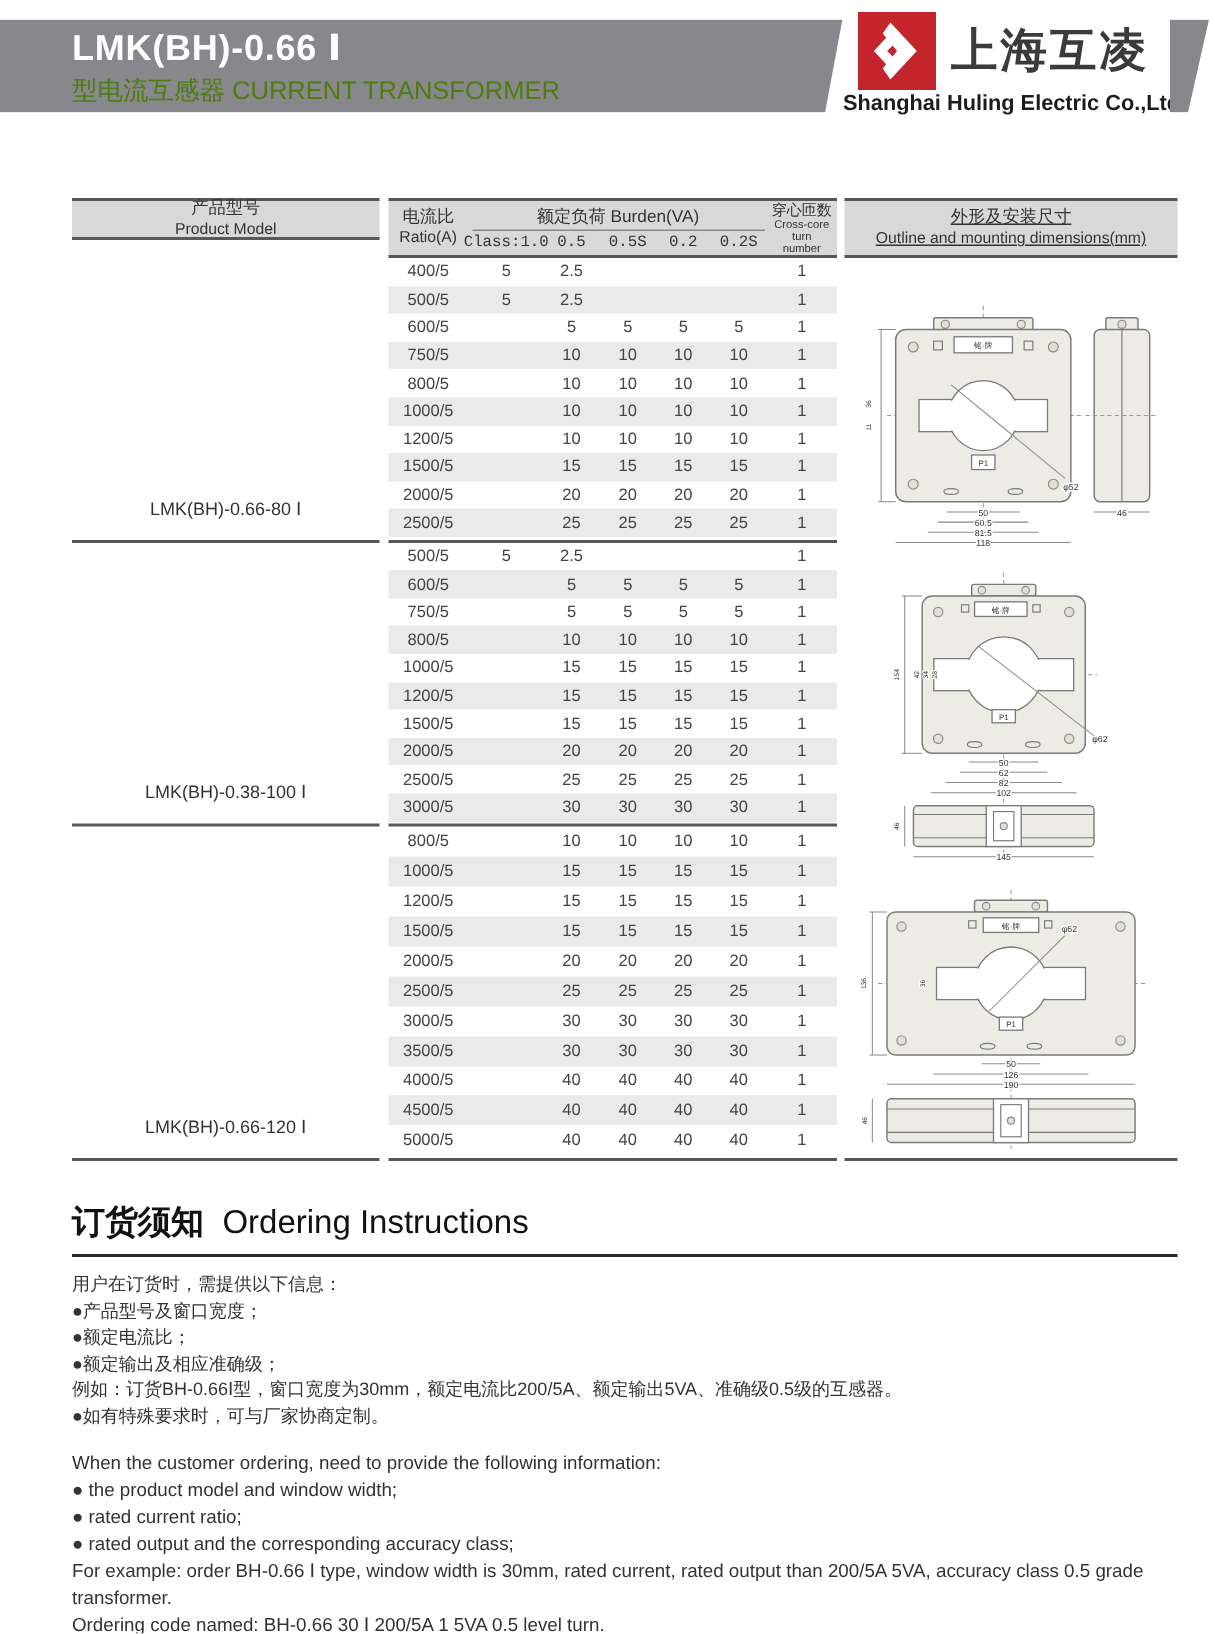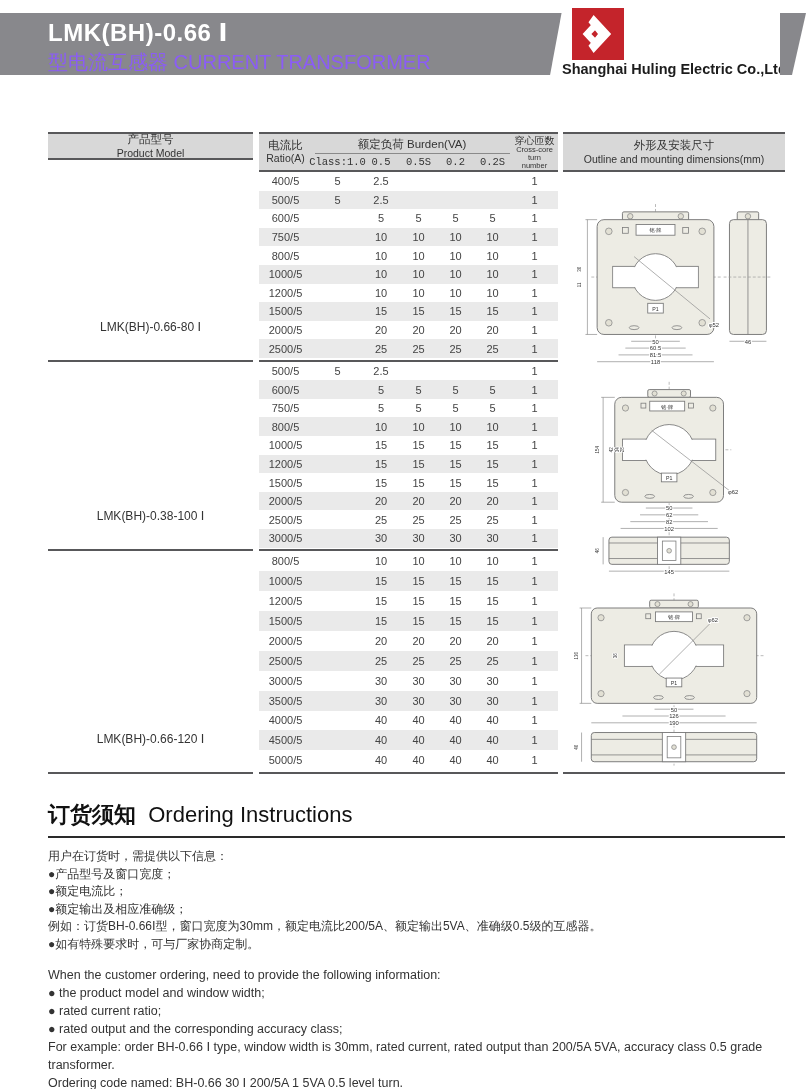--- a/index.html
+++ b/index.html
@@ -4,21 +4,21 @@
 <style>
   html,body{margin:0;padding:0;background:#fff;}
   .page{position:relative;width:810px;height:1089px;background:#fff;overflow:hidden;
         font-family:"Liberation Sans","DejaVu Sans",sans-serif;color:#333;}
 
   
   .band{position:absolute;left:0;top:13px;width:806px;height:62px;background:#88888c;
         clip-path:polygon(0 0,100% 0,calc(100% - 14px) 100%,0 100%);}
   .title-block{position:absolute;left:48px;top:20px;color:#fff;}
   .page-title{font-size:24px;font-weight:bold;letter-spacing:.5px;line-height:26px;}
-  .page-subtitle{font-size:20px;color:#8b5cf6;margin-top:3px;}
+  .page-subtitle{font-size:17px;color:#4d7c0f;margin-top:3px;}
   .brandbox{position:absolute;left:548px;top:0;width:232px;height:86px;background:#fff;
             clip-path:polygon(16px 0,100% 0,100% 100%,0 100%);}
   .brand-row{display:flex;align-items:center;margin:8px 0 0 24px;}
   .logo-sq{width:52px;height:52px;background:#c4242b;flex:0 0 auto;display:flex;align-items:center;justify-content:center;}
   .brand-cn{font-size:31px;color:#3b3b3d;font-weight:600;letter-spacing:2px;margin-left:10px;white-space:nowrap;}
   .company-row{display:flex;align-items:center;margin:1px 0 0 14px;}
   .company-en{font-size:14.5px;color:#1c1c1c;font-weight:bold;white-space:nowrap;}
   .company-rule{flex:1;height:2px;background:#6b6b6e;margin-left:5px;margin-top:6px;}
 
   
@@ -30,24 +30,24 @@
   .h-left{grid-column:1;grid-row:1;display:flex;flex-direction:column;align-items:center;justify-content:center;line-height:14px;height:28px;box-sizing:border-box;}
   .h-mid{grid-column:2;grid-row:1;height:40px;box-sizing:border-box;display:grid;
          grid-template-columns:54px 50px 37px 38px 36px 38px 46px;grid-template-rows:20px 16px;}
   .h-ratio{grid-column:1;grid-row:1/3;display:flex;flex-direction:column;align-items:center;justify-content:center;line-height:13px;}
   .h-burden{grid-column:2/7;grid-row:1;display:flex;align-items:flex-end;justify-content:center;
             border-bottom:1px solid #8a8a8a;padding-bottom:1px;margin:0 2px;}
   .h-class{grid-row:2;display:flex;align-items:center;justify-content:center;font-family:Liberation Mono, monospace;}
   .h-turns{grid-column:7;grid-row:1/3;display:flex;flex-direction:column;align-items:center;justify-content:center;
            font-size:7.5px;line-height:8px;}
   .h-turns .cn{font-size:10px;line-height:11px;}
-  .h-right{grid-column:3;grid-row:1;height:40px;box-sizing:border-box;display:flex;flex-direction:column;align-items:center;justify-content:center;line-height:14px;}
+  .h-right{grid-column:3;grid-row:1;height:40px;box-sizing:border-box;display:flex;flex-direction:column;align-items:center;justify-content:center;line-height:14px;text-decoration:underline;}
 
   .gcell{border-bottom:2px solid #58585a;box-sizing:border-box;}
-  .g-left{grid-column:1;display:flex;align-items:flex-end;justify-content:center;padding-bottom:26px;}
+  .g-left{grid-column:1;display:flex;align-items:flex-end;justify-content:center;padding-bottom:14px;}
   .model-label{font-size:12px;color:#333;}
   .g-mid{grid-column:2;}
   .trow{display:grid;grid-template-columns:54px 50px 37px 38px 36px 38px 46px;align-items:center;}
   .g0 .trow,.g1 .trow{height:18.6px;}
   .g2 .trow{height:19.9px;}
   .trow.alt{background:#eaeaea;}
   .tc{text-align:center;font-size:11px;color:#444;}
 
   .diagram-cell{grid-column:3;grid-row:2/5;border-bottom:2px solid #58585a;box-sizing:border-box;
                 display:flex;flex-direction:column;align-items:center;padding-top:20px;}
@@ -82,20 +82,21 @@
     <div class="page-subtitle">型电流互感器 CURRENT TRANSFORMER</div>
   </div>
   <div class="brandbox">
     <div class="brand-row">
       <div class="logo-sq">
         <svg width="44" height="44" viewBox="0 0 60 60">
           <polygon points="24,4 48,30 24,56 17,46 30,30 17,14" fill="#fff"></polygon>
           <polygon points="21,17 9,30 21,43 27,36 21,30 27,24" fill="#fff"></polygon>
         </svg>
       </div>
+      <div class="brand-cn">上海互凌</div>
     </div>
     <div class="company-row">
       <span class="company-en">Shanghai Huling Electric Co.,Ltd.</span>
       <span class="company-rule"></span>
     </div>
   </div>
 
   <div class="spec-table">
     <div class="hbox h-left">
       <span class="cn">产品型号</span>

